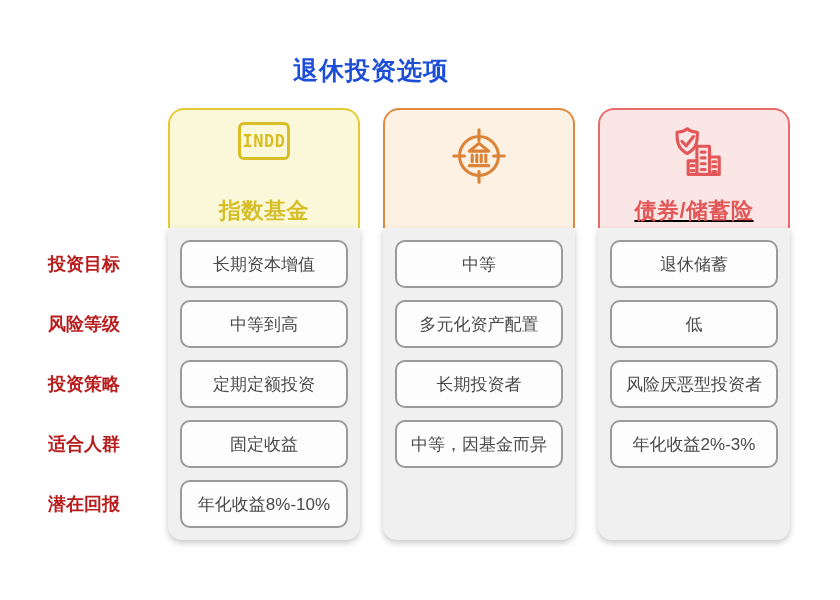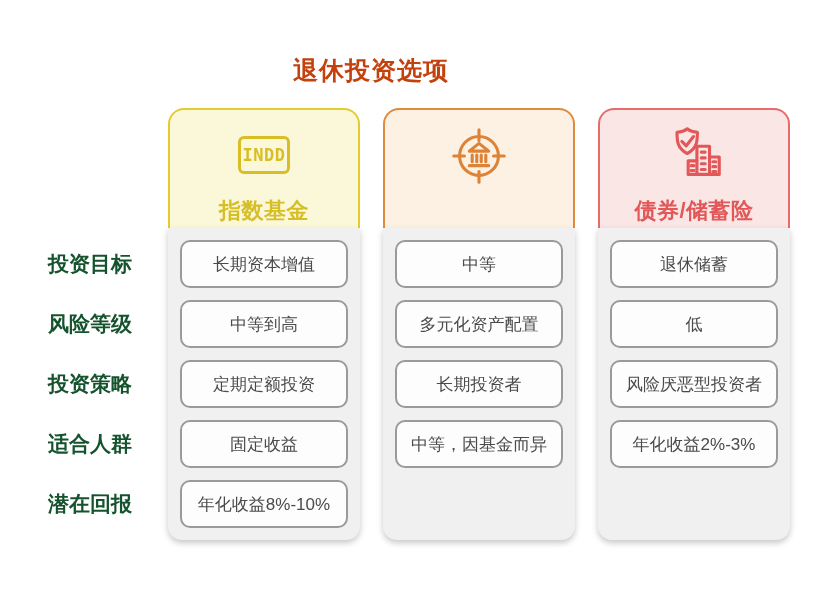--- a/index.html
+++ b/index.html
@@ -2,54 +2,54 @@
 <html><head>
 <meta charset="utf-8">
 <style>
   html,body{margin:0;padding:0;background:#ffffff;}
   .stage{
     position:relative;width:840px;height:600px;background:#ffffff;overflow:hidden;
     font-family:"Liberation Sans","DejaVu Sans",sans-serif;
   }
   .page-title{
     position:absolute;top:54px;left:371px;transform:translateX(-50%);
-    margin:0;font-size:25px;font-weight:bold;color:#c2410c;white-space:nowrap;letter-spacing:1px;
+    margin:0;font-size:25px;font-weight:bold;color:#1d4ed8;white-space:nowrap;letter-spacing:1px;
   }
   .row-label{
     position:absolute;left:48px;width:110px;height:28px;line-height:28px;
-    font-size:21px;font-weight:bold;color:#14532d;white-space:nowrap;
+    font-size:18px;font-weight:bold;color:#b91c1c;white-space:nowrap;
   }
   .card{position:absolute;top:108px;width:192px;height:432px;}
   .card-header{
     position:absolute;top:0;left:0;right:0;height:120px;box-sizing:border-box;
     border:2px solid;border-bottom:none;border-radius:16px 16px 0 0;
     display:flex;flex-direction:column;align-items:center;
   }
-  .icon-slot{height:66px;margin-top:12px;display:flex;align-items:center;justify-content:center;}
+  .icon-slot{height:66px;margin-top:12px;display:flex;justify-content:center;}
   .card-title{
     margin:8px 0 0 0;font-size:22px;font-weight:bold;white-space:nowrap;letter-spacing:0.5px;
   }
   .card-body{
     position:absolute;top:120px;left:0;right:0;bottom:0;box-sizing:border-box;
     background:#f0f0f0;border-radius:0 0 14px 14px;padding:12px;
     box-shadow:0 3px 6px rgba(0,0,0,0.22);
     display:flex;flex-direction:column;gap:12px;
   }
   .cell{
     height:48px;box-sizing:border-box;background:#fdfdfd;
     border:2px solid #9a9a9a;border-radius:10px;
     display:flex;align-items:center;justify-content:center;
     font-size:17px;color:#4a4a4a;white-space:nowrap;
   }
   
   .c0 .card-header{background:#fbf7d9;border-color:#e5cb32;}
   .c0 .card-title{color:#d6be27;}
   .c1 .card-header{background:#fcf1e3;border-color:#e08a40;}
   .c1 .card-title{color:#dd8338;}
-  .c2 .card-header{background:#fbe6e6;border-color:#e66b6b;}
+  .c2 .card-header{background:#fbe6e6;border-color:#e66b6b;text-decoration:underline;}
   .c2 .card-title{color:#e25757;}
   
   .indd-badge{
     width:46px;height:32px;border:3px solid #d8be24;border-radius:6px;
     display:flex;align-items:center;justify-content:center;
   }
   .indd-badge span{
     font-family:"DejaVu Sans Mono","Liberation Mono",monospace;
     font-weight:bold;font-size:17px;color:#d8be24;letter-spacing:0.5px;
   }

